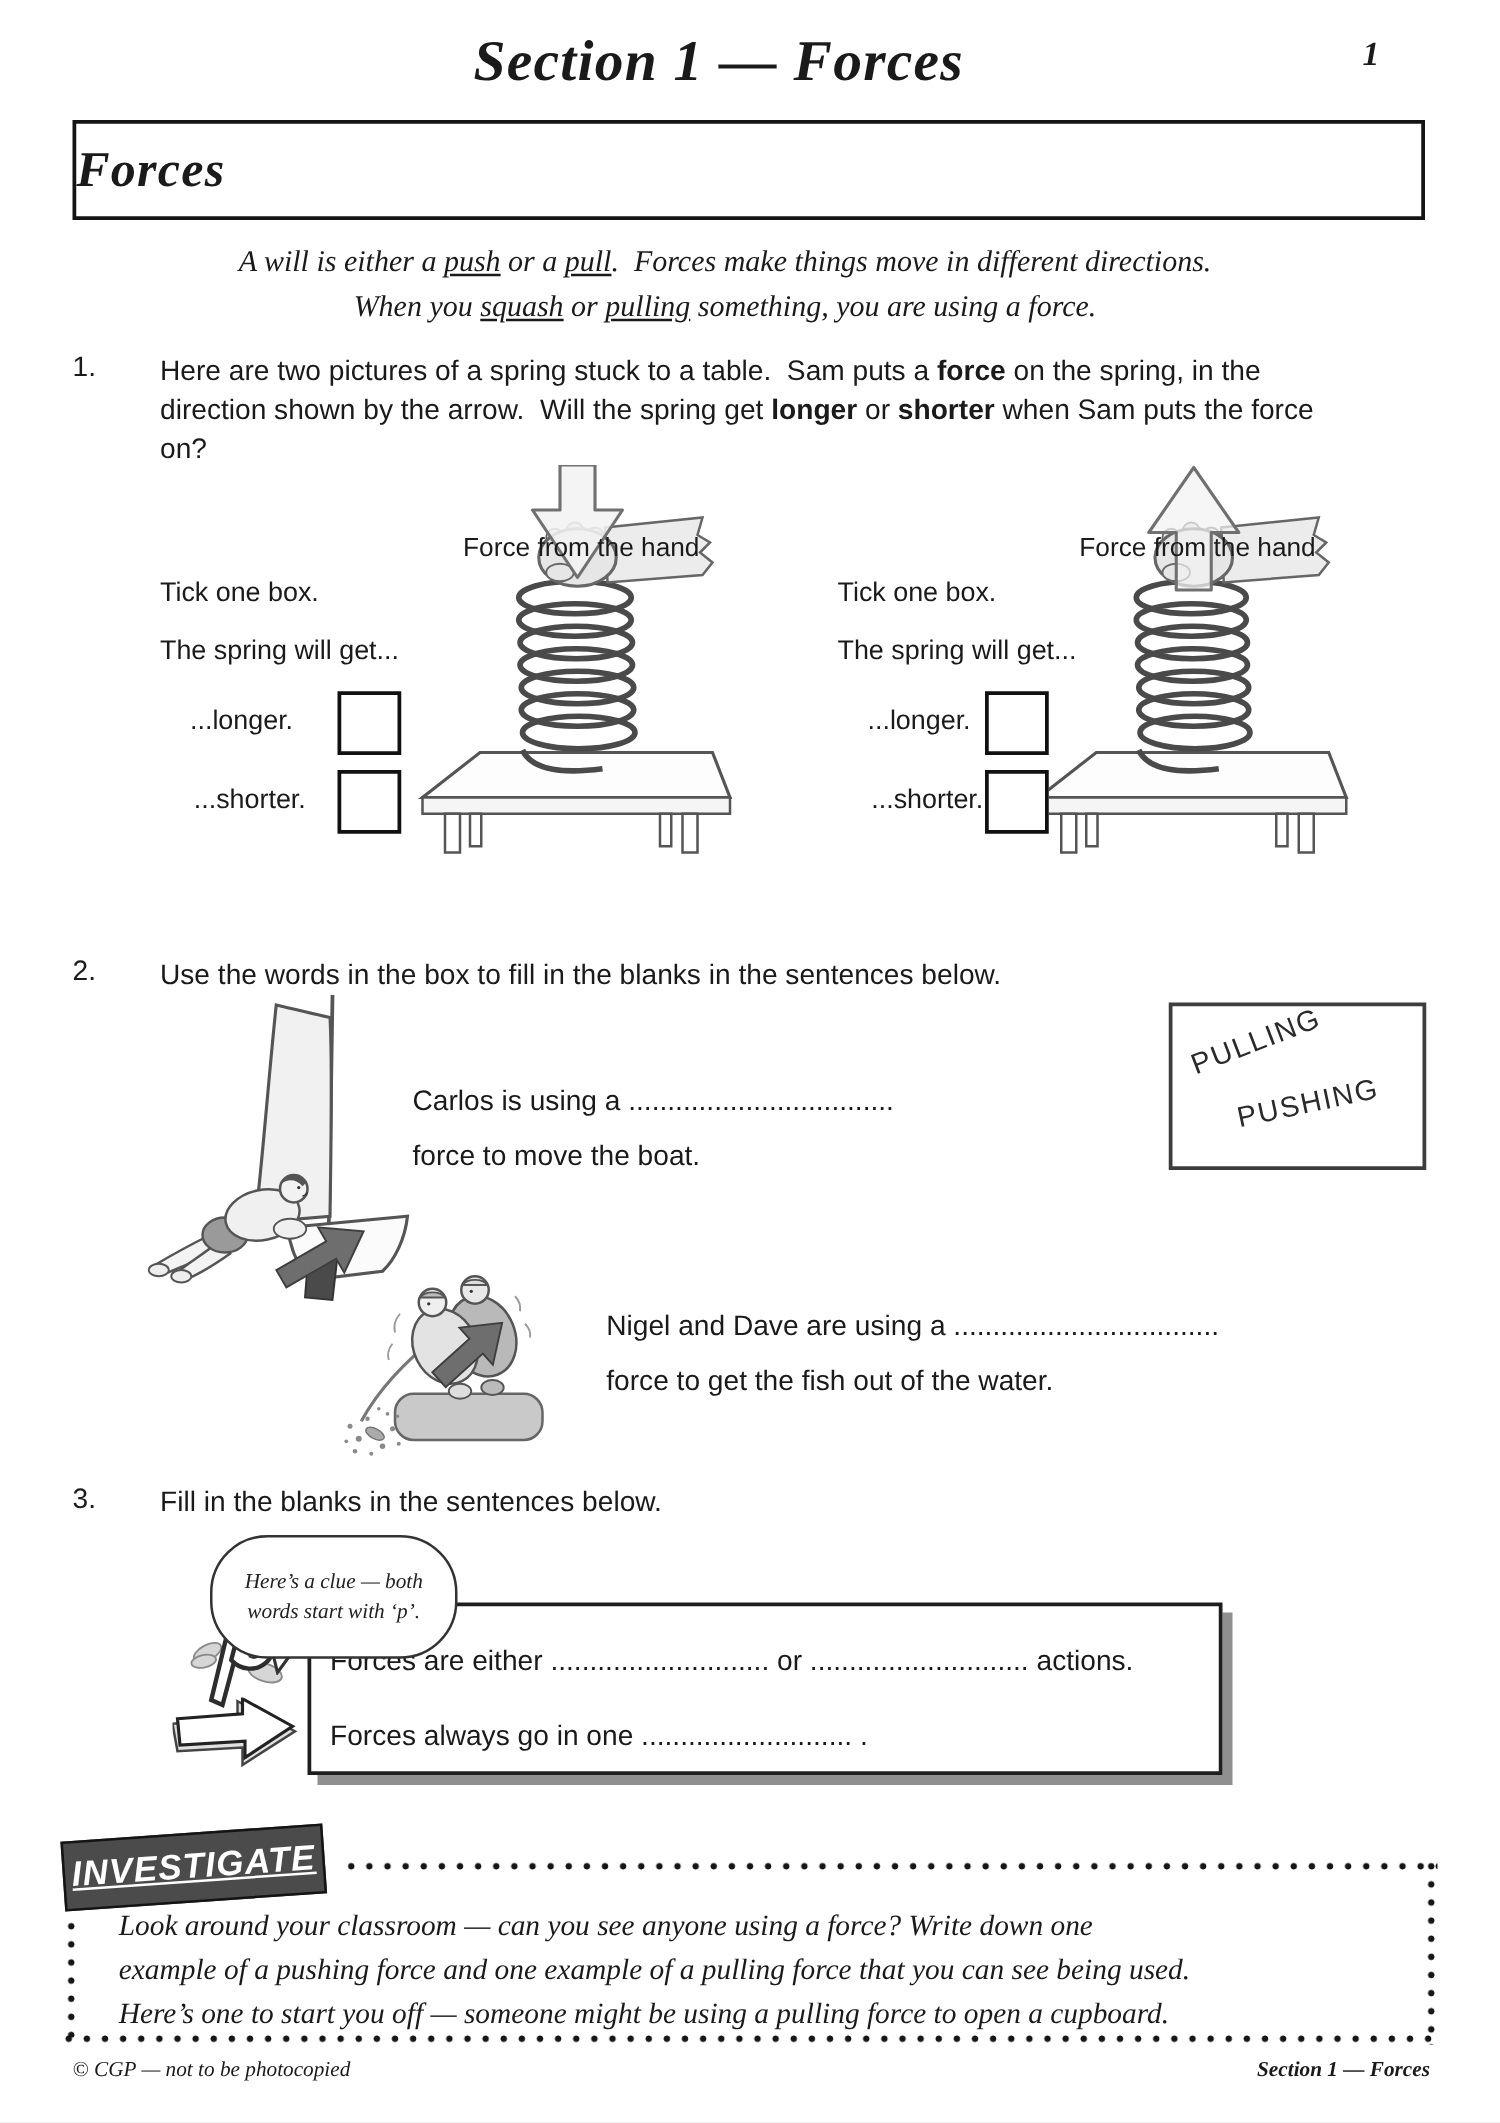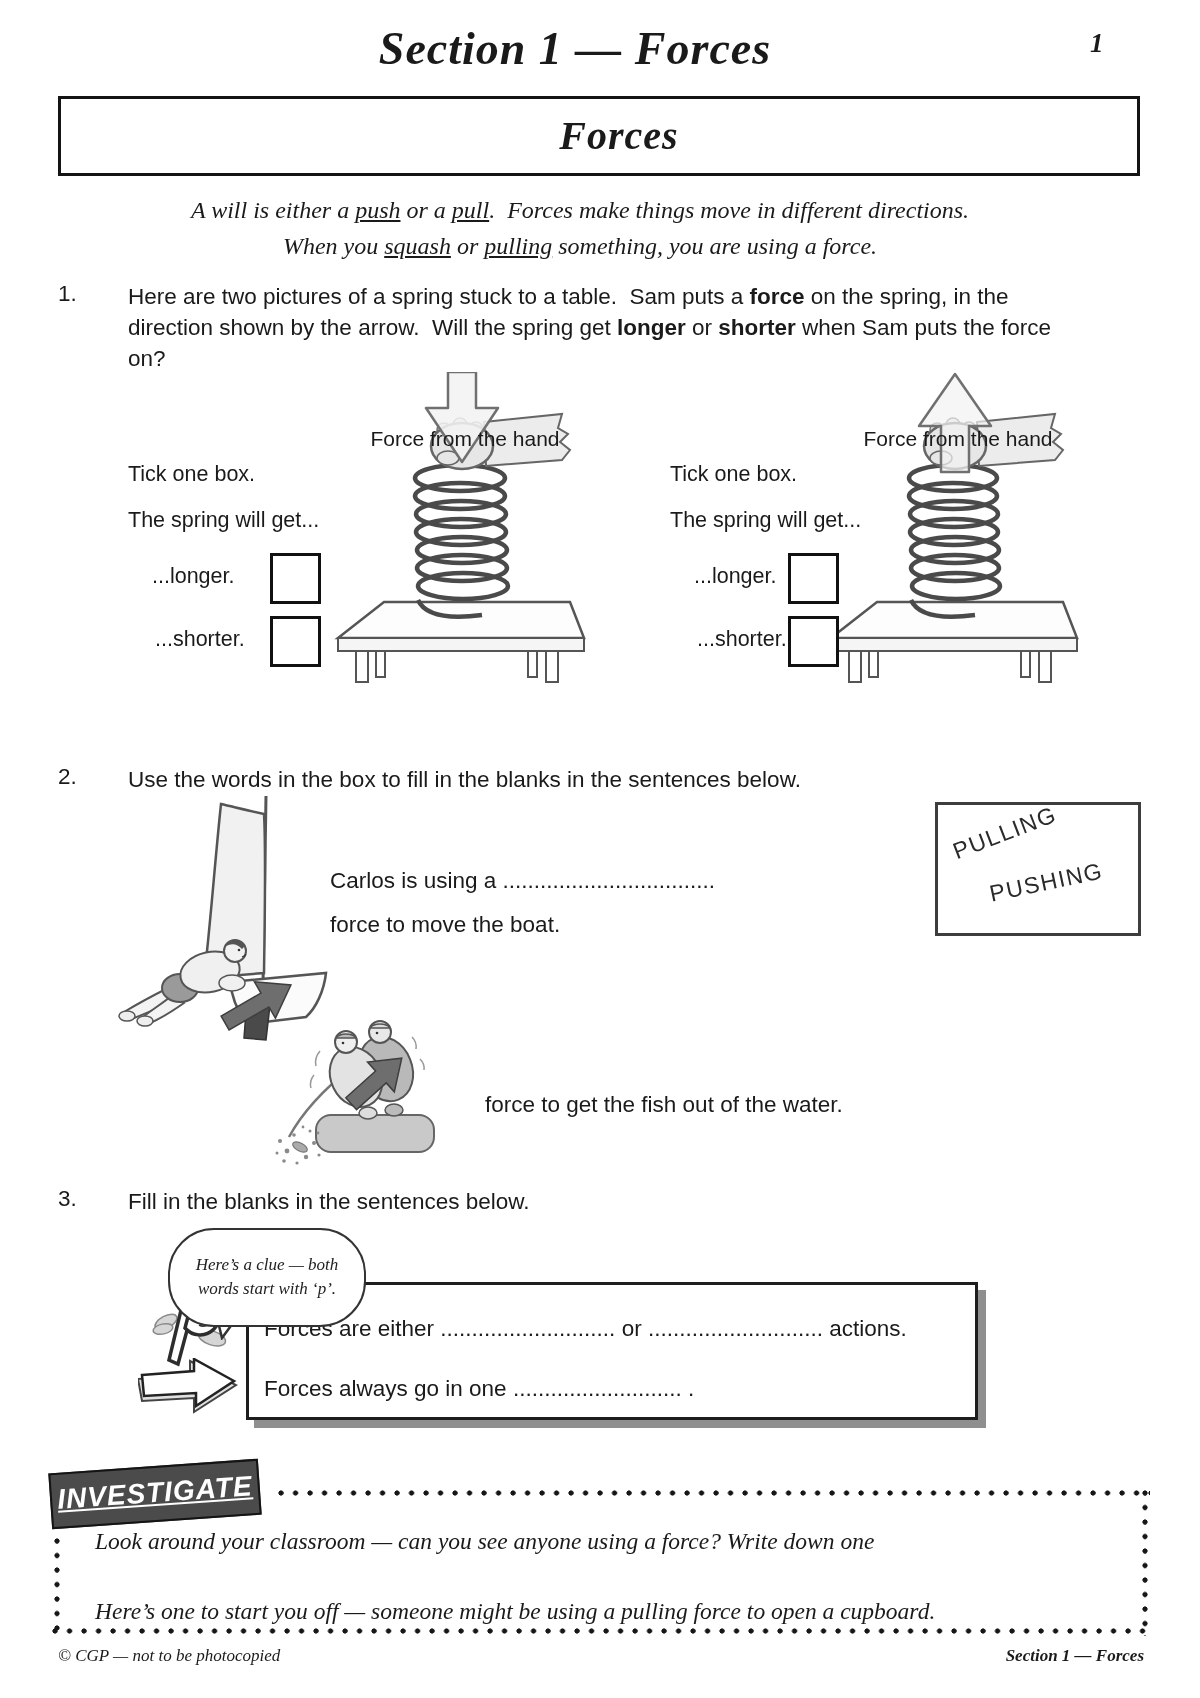--- a/index.html
+++ b/index.html
@@ -9,21 +9,21 @@
   .ital{font-family:"Liberation Serif",serif;font-style:italic;}
   .abs{position:absolute;}
   .pre{white-space:pre-wrap;}
   .u{text-decoration:underline;}
   .b{font-weight:bold;}
 
   
   .section-title{top:22px;left:0;width:1150px;text-align:center;font-size:46px;font-weight:bold;letter-spacing:1px;}
   .page-num{top:28px;left:1090px;font-size:27px;font-weight:bold;}
   .title-box{top:96px;left:58px;width:1076px;height:74px;border:3px solid #141414;}
-  .title-box-text{width:100%;text-align:center;line-height:74px;font-size:40px;font-weight:bold;letter-spacing:1px;padding-left:20px;}
+  .title-box-text{width:100%;line-height:74px;font-size:40px;font-weight:bold;letter-spacing:1px;}
 
   .intro{top:192px;left:0;width:1160px;text-align:center;font-size:24px;line-height:36px;}
 
   
   .qnum{font-size:22.5px;}
   .qtext{font-size:22.5px;line-height:31px;}
 
   
   .force-label{width:280px;text-align:center;font-size:21px;}
   .diag-label{font-size:21.5px;}
@@ -218,20 +218,21 @@
         <circle cx="47" cy="140" r="1.6"></circle>
       <circle cx="12" cy="146" r="1.8"></circle>
         <circle cx="25" cy="148" r="1.6"></circle>
         <circle cx="38" cy="116" r="1.5"></circle>
       <circle cx="5" cy="138" r="1.5"></circle>
         <circle cx="46" cy="118" r="1.4"></circle>
         <circle cx="31" cy="112" r="1.4"></circle>
     </g>
   </svg>
 
+  <div class="abs sans fill-line" style="top:1048px;left:485px;"><span class="pre">Nigel and Dave are using a </span><span>..................................</span></div>
   <div class="abs sans fill-line" style="top:1092px;left:485px;">force to get the fish out of the water.</div>
 
   <div class="abs sans qnum" style="top:1186px;left:58px;">3.</div>
   <div class="abs sans qtext" style="top:1186px;left:128px;width:950px;">Fill in the blanks in the sentences below.</div>
 
   <div class="abs sentence-box"></div>
   <div class="abs sans sentence" style="top:1316px;left:264px;"><span class="pre">Forces are either </span><span>............................</span><span class="pre"> or </span><span>............................</span><span class="pre"> actions.</span></div>
   <div class="abs sans sentence" style="top:1376px;left:264px;"><span class="pre">Forces always go in one </span><span>...........................</span><span class="pre"> .</span></div>
 
   <svg class="abs bubble-tail" width="56" height="44" viewBox="0 0 56 44">
@@ -262,18 +263,19 @@
 
   <div class="abs badge">
     <div class="badge-text">INVESTIGATE</div>
   </div>
   <div class="abs dots-h" style="top:1490px;left:278px;width:872px;"></div>
   <div class="abs dots-v" style="top:1490px;left:1142px;height:146px;"></div>
   <div class="abs dots-h" style="top:1628px;left:52px;width:1096px;"></div>
   <div class="abs dots-v" style="top:1538px;left:54px;height:92px;"></div>
 
   <div class="abs ital inv-line" style="top:1528px;">Look around your classroom — can you see anyone using a force?  Write down one</div>
+  <div class="abs ital inv-line" style="top:1563px;">example of a pushing force and one example of a pulling force that you can see being used.</div>
   <div class="abs ital inv-line" style="top:1598px;">Here’s one to start you off — someone might be using a pulling force to open a cupboard.</div>
 
   <div class="abs ital footer" style="left:58px;">© CGP — not to be photocopied</div>
   <div class="abs ital footer b" style="right:56px;">Section 1 — Forces</div>
 
 </div>
 
 </body></html>

